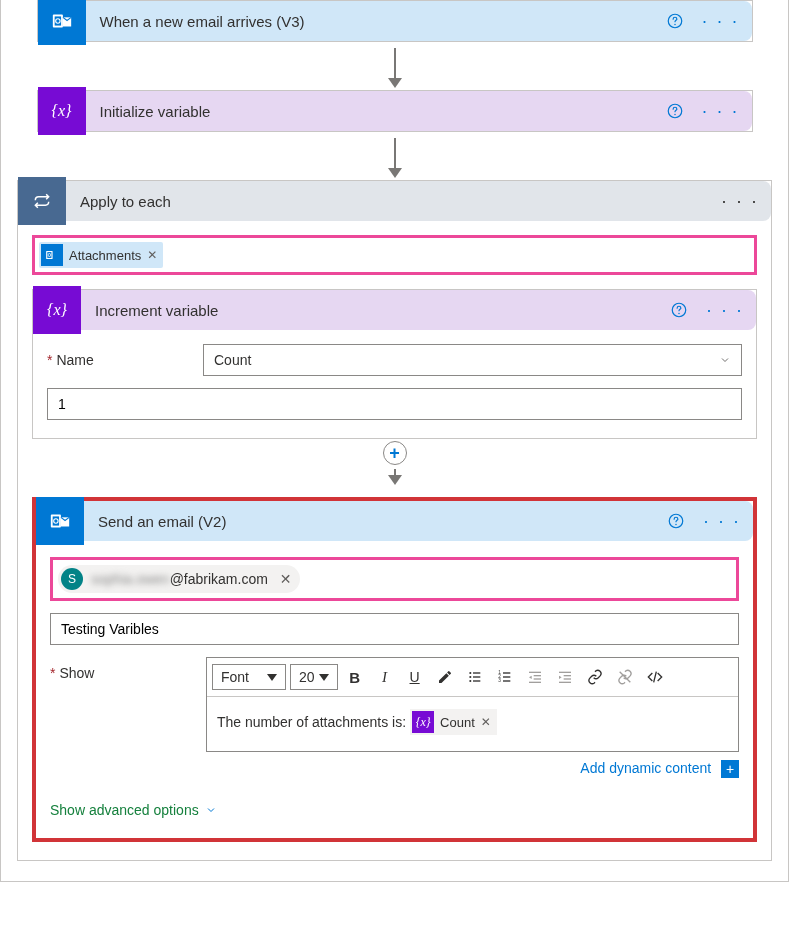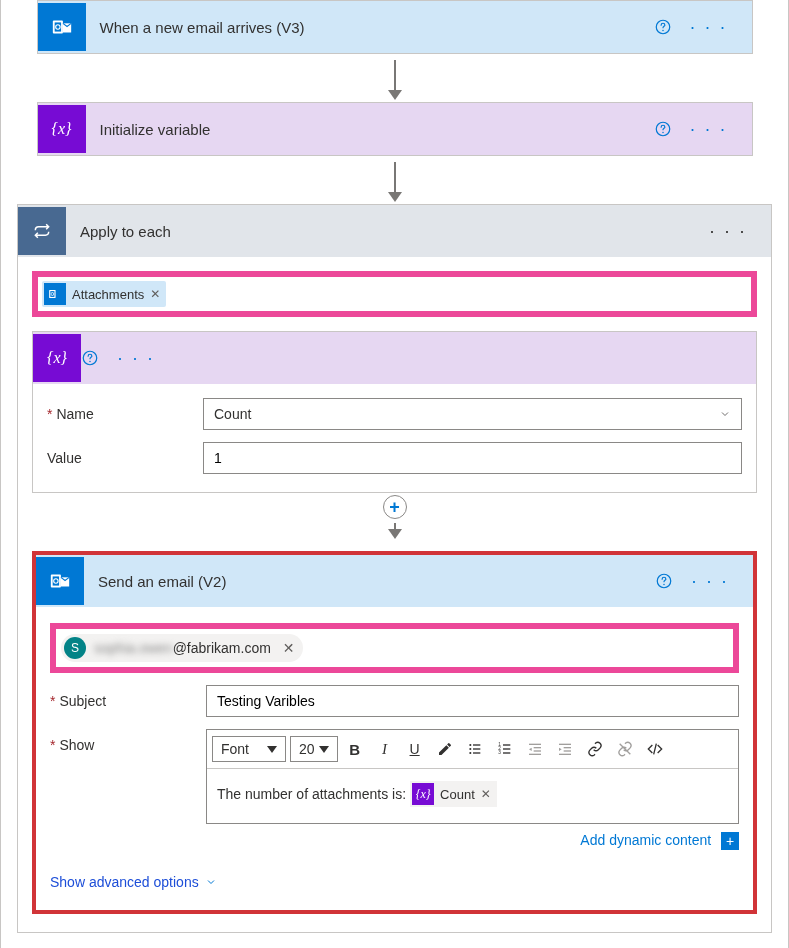--- a/index.html
+++ b/index.html
@@ -22,22 +22,23 @@
     border: 1px solid #c8c6c4;
     margin: 0 auto;
     background: #fff;
   }
   .card-narrow { width: 716px; }
   .card-wide { width: 100%; }
 
   .card-header {
     display: flex;
     align-items: center;
-    height: 52px;
-    padding-right: 12px;
+    height: 40px;
+    padding-right: 0;
+    border-radius: 8px;
   }
   .card-header.clickable { cursor: pointer; }
   .hdr-blue { background: #d0e7f8; }
   .hdr-purple { background: #e6d7f2; }
   .hdr-grey { background: #e1e5ea; }
 
   .card-icon {
     width: 48px;
     height: 48px;
     display: flex;
@@ -78,21 +79,21 @@
     color:#0078d4; font-size:18px; font-weight:bold; background:#fff;
     position:relative; top:-4px; cursor:pointer;
   }
 
   
   .card-body { padding: 14px 14px 18px 14px; }
   .sub-label { font-size:13px; margin-bottom:6px; }
   .req { color:#a4262c; margin-right:2px; }
 
   .token-field {
-    border:6px solid #ec4899; padding:4px; display:flex; align-items:center;
+    border:3px solid #ec4899; padding:4px; display:flex; align-items:center;
     min-height:38px; background:#fff;
   }
   .token {
     display:inline-flex; align-items:center; background:#d0e7f8;
     padding:2px 6px 2px 2px; gap:6px; font-size:13px; border-radius:2px;
   }
   .token .tico { width:22px; height:22px; display:flex; align-items:center; justify-content:center; }
   .token .tx { font-size:12px; color:#605e5c; cursor:pointer; }
 
   
@@ -162,21 +163,21 @@
   .var-token .vx { font-size:12px; color:#605e5c; cursor:pointer; }
 
   .dyn-row { text-align:right; padding:8px 0 8px 0; }
   .dyn-link { color:#0078d4; font-size:14px; cursor:pointer; }
   .dyn-plus {
     display:inline-flex; width:18px; height:18px; background:#0078d4; color:#fff;
     align-items:center; justify-content:center; font-size:14px; margin-left:6px;
     vertical-align:middle;
   }
 
-  .adv-link { color:#1d4ed8; font-size:14px; cursor:pointer; display:inline-flex; align-items:center; gap:6px; padding:6px 0 4px 0;}
+  .adv-link { color:#15803d; font-size:14px; cursor:pointer; display:inline-flex; align-items:center; gap:6px; padding:6px 0 4px 0;}
   .adv-link .chv { color:#0078d4; }
 
   .tri { width:0;height:0;border-left:5px solid transparent;border-right:5px solid transparent;border-top:7px solid #323130;}
 </style>
 </head>
 <body>
 
 <div class="canvas">
 
   <div class="card card-narrow">
@@ -259,20 +260,21 @@
           <span class="tx">✕</span>
         </span>
       </div>
 
       <div class="nested">
         <div class="card">
           <div class="card-header hdr-purple clickable">
             <div class="card-icon ic-purple">
               <span style="font-family:Georgia,serif;font-style:italic;font-size:16px;">{<span style="font-style:italic">x</span>}</span>
             </div>
+            <div class="card-title">Increment variable</div>
             <div class="card-actions">
               <svg class="help-icon" viewBox="0 0 24 24">
                   <circle cx="12" cy="12" r="9" fill="none" stroke="currentColor" stroke-width="1.6"></circle>
                   <path d="M9.5 9.5a2.5 2.5 0 015 0c0 1.5-2.5 1.8-2.5 3.5" fill="none" stroke="currentColor" stroke-width="1.6" stroke-linecap="round"></path>
                   <circle cx="12" cy="16.5" r="1" fill="currentColor"></circle>
                 </svg>
               <span class="more-icon">· · ·</span>
             </div>
           </div>
           <div style="padding:8px 0 12px 0;">
@@ -281,21 +283,20 @@
               <div class="form-control">
                 <div class="select-input">
                   <span>Count</span>
                   <svg class="chev" viewBox="0 0 24 24">
                       <path d="M6 9l6 6 6-6" fill="none" stroke="currentColor" stroke-width="1.8"></path>
                     </svg>
                 </div>
               </div>
             </div>
             <div class="form-row">
-              <div class="form-label"><span>Value</span></div>
               <div class="form-control">
                 <input class="text-input" value="1" style="">
               </div>
             </div>
           </div>
         </div>
       </div>
 
       <div class="arrow-wrap arrow-short" style="position:relative;">
         <div class="plus-btn">+</div>
@@ -335,21 +336,20 @@
                   <span class="pill">
                     <span class="av">S</span>
                     <span><span class="blur">sophia.owen</span><span>@fabrikam.com</span></span>
                     <span class="px">✕</span>
                   </span>
                 </div>
               </div>
             </div>
 
             <div class="form-row">
-              <div class="form-label"><span class="req">*</span><span>Subject</span></div>
               <div class="form-control">
                 <input class="text-input" value="Testing Varibles" style="">
               </div>
             </div>
 
             <div class="form-row">
               <div class="form-label"><span class="req">*</span><span>Show</span></div>
               <div class="form-control">
                 <div class="rte">
                   <div class="rte-toolbar">

